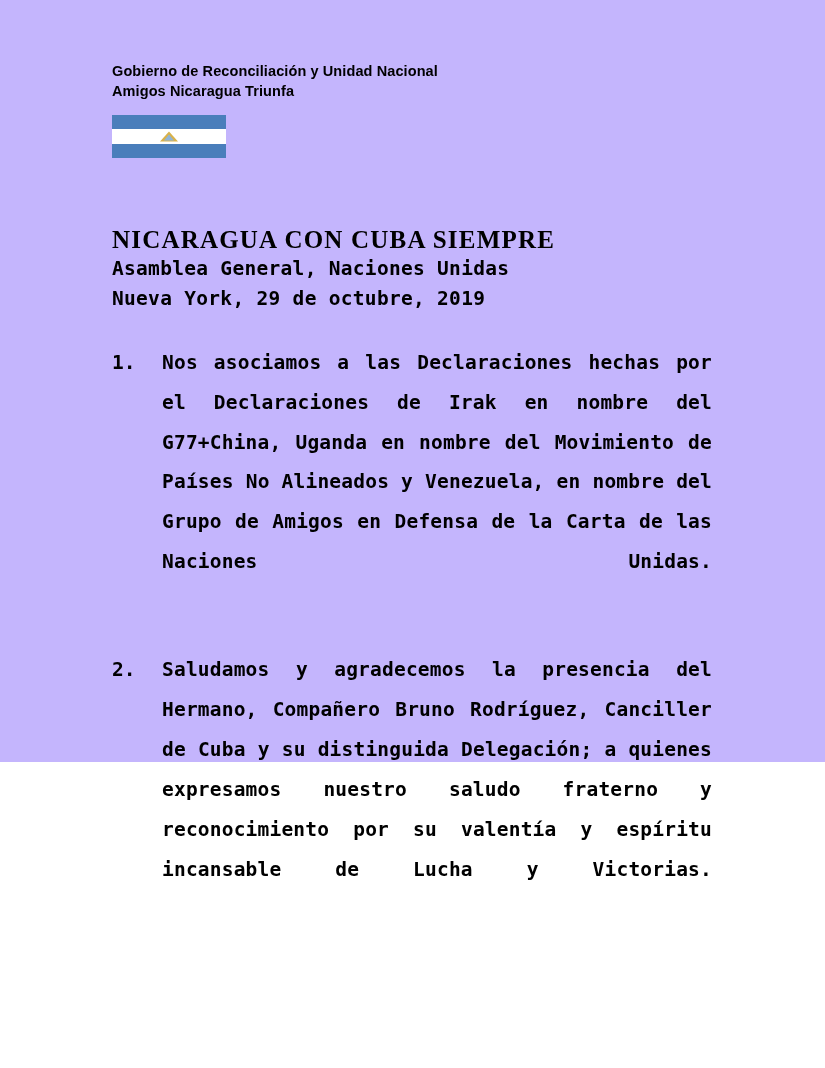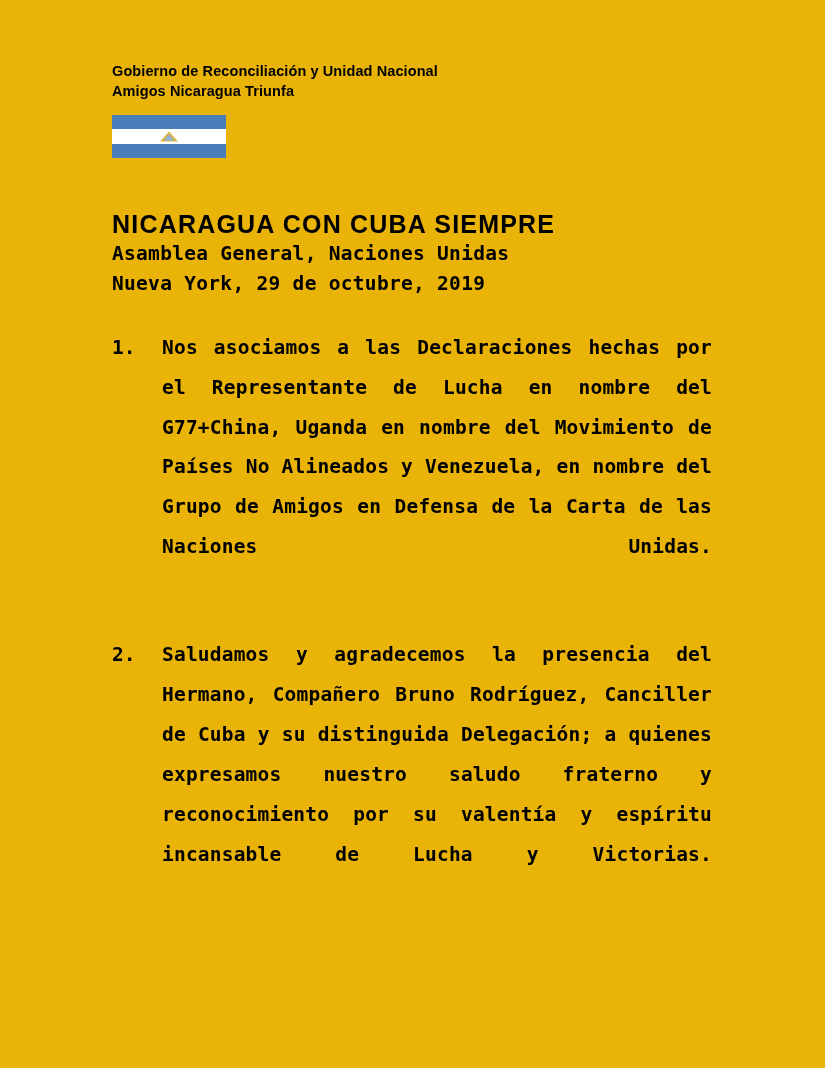--- a/index.html
+++ b/index.html
@@ -11,22 +11,22 @@
     width: 825px;
     height: 1068px;
     font-family: "Liberation Sans", sans-serif;
     color: #000000;
     position: relative;
     overflow: hidden;
   }
   .page {
     position: relative;
     width: 825px;
-    height: 1068px;
-    background: #eab308;
+    height: 762px;
+    background: #c4b5fd;
   }
   .content {
     position: absolute;
     left: 112px;
     top: 62px;
     width: 600px;
   }
   .letterhead {
     font-family: "Liberation Sans", sans-serif;
     font-weight: bold;
@@ -78,22 +78,22 @@
     left: 50%;
     top: 4px;
     transform: translateX(-50%);
     width: 0;
     height: 0;
     border-left: 5px solid transparent;
     border-right: 5px solid transparent;
     border-bottom: 6px solid #8fb4d8;
   }
   .doc-title {
-    margin-top: 52px;
-    font-family: Liberation Sans, sans-serif;
+    margin-top: 68px;
+    font-family: Liberation Serif, serif;
     font-weight: bold;
     font-size: 25px;
     letter-spacing: 1.2px;
     white-space: nowrap;
   }
   .meta {
     font-family: "DejaVu Sans Mono", monospace;
     font-weight: bold;
     font-size: 19.5px;
     line-height: 1.55;
@@ -158,21 +158,21 @@
     <div class="doc-title">NICARAGUA CON CUBA SIEMPRE</div>
 
     <div class="meta">
       <div>Asamblea General, Naciones Unidas</div>
       <div>Nueva York, 29 de octubre, 2019</div>
     </div>
 
 
     <div class="para">
       <div class="num">1.</div>
-      <div class="body">Nos asociamos a las Declaraciones hechas por el Representante de Lucha en nombre del G77+China, Uganda en nombre del Movimiento de Países No Alineados y Venezuela, en nombre del Grupo de Amigos en Defensa de la Carta de las Naciones Unidas.</div>
+      <div class="body">Nos asociamos a las Declaraciones hechas por el Declaraciones de Irak en nombre del G77+China, Uganda en nombre del Movimiento de Países No Alineados y Venezuela, en nombre del Grupo de Amigos en Defensa de la Carta de las Naciones Unidas.</div>
     </div>
 
     <div class="para">
       <div class="num">2.</div>
       <div class="body">Saludamos y agradecemos la presencia del Hermano, Compañero Bruno Rodríguez, Canciller de Cuba y su distinguida Delegación; a quienes expresamos nuestro saludo fraterno y reconocimiento por su valentía y espíritu incansable de Lucha y Victorias.</div>
     </div>
 
   </div>
 </div>
 

